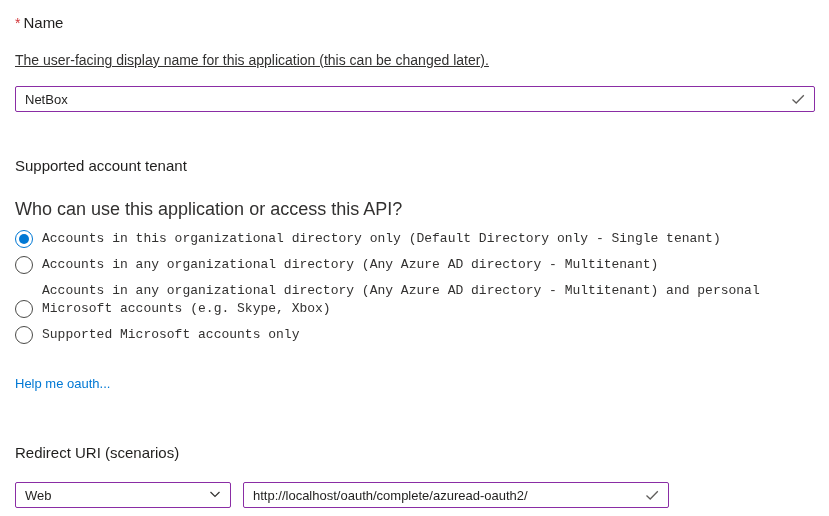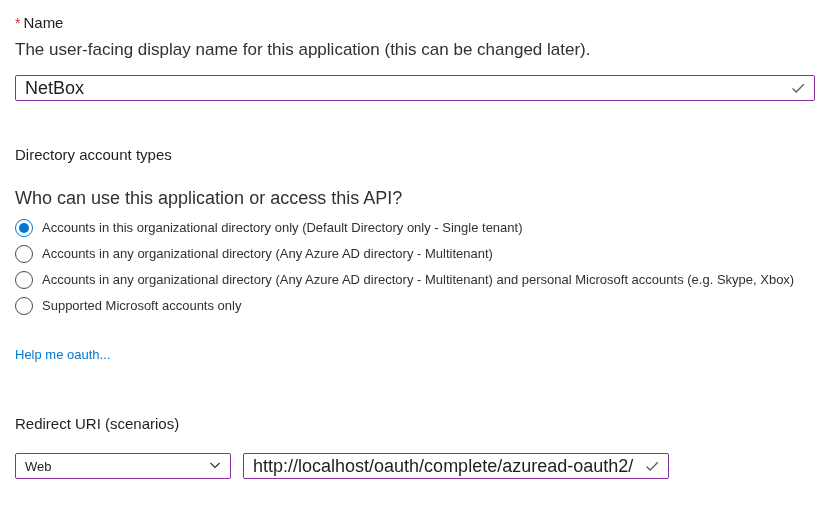--- a/index.html
+++ b/index.html
@@ -16,55 +16,57 @@
   .section-title {
     font-size: 15px;
     font-weight: 400;
     color: #201f1e;
     margin: 0;
     line-height: 24px;
   }
   .required-marker { color: #d13438; margin-right: 3px; font-size: 14px; }
 
   .field-desc {
-    font-size: 17px;
+    font-size: 14px;
     color: #323130;
-    margin: 5px 0 0 0;
+    margin: 16px 0 0 0;
     line-height: 19px;
     max-width: 803px;
+    text-decoration: underline;
   }
 
   .input-wrap { position: relative; width: 800px; margin-top: 16px; }
   .text-input {
     width: 100%;
     height: 26px;
     border: 1px solid #8a2da5;
     border-radius: 2px;
     padding: 0 30px 0 9px;
-    font-size: 18px;
+    font-size: 13px;
     color: #201f1e;
     font-family: inherit;
     outline: none;
     background: #fff;
   }
   .valid-check {
     position: absolute;
     right: 9px; top: 5px;
     pointer-events: none;
   }
 
   .name-section { margin-bottom: 42px; }
 
   .question { font-size: 18px; margin: 22px 0 12px 0; line-height: 18px; }
 
   .radio-row {
     display: flex;
-    align-items: flex-start;
+    align-items: flex-end;
     margin-bottom: 8px;
     cursor: pointer;
+    font-family: Liberation Mono, monospace;
   }
   .radio-circle {
     width: 18px; height: 18px;
     border-radius: 50%;
     border: 1px solid #4a4a47;
     background: #fff;
     flex: 0 0 18px;
     display: flex;
     align-items: center;
     justify-content: center;
@@ -123,21 +125,21 @@
       <input class="text-input" type="text" value="NetBox" style="">
       <span class="valid-check">
         <svg width="16" height="16" viewBox="0 0 16 16">
           <path d="M2.5 8.5 L6.2 12 L13.8 4.2" fill="none" stroke="#605e5c" stroke-width="1.3"></path>
         </svg>
       </span>
     </div>
   </div>
 
   <div>
-    <h2 class="section-title">Directory account types</h2>
+    <h2 class="section-title">Supported account tenant</h2>
     <p class="question">Who can use this application or access this API?</p>
 
     <div class="radio-row">
       <span class="radio-circle selected"></span>
       <span class="radio-label">Accounts in this organizational directory only (Default Directory only - Single tenant)</span>
     </div>
     <div class="radio-row">
       <span class="radio-circle"></span>
       <span class="radio-label">Accounts in any organizational directory (Any Azure AD directory - Multitenant)</span>
     </div>

